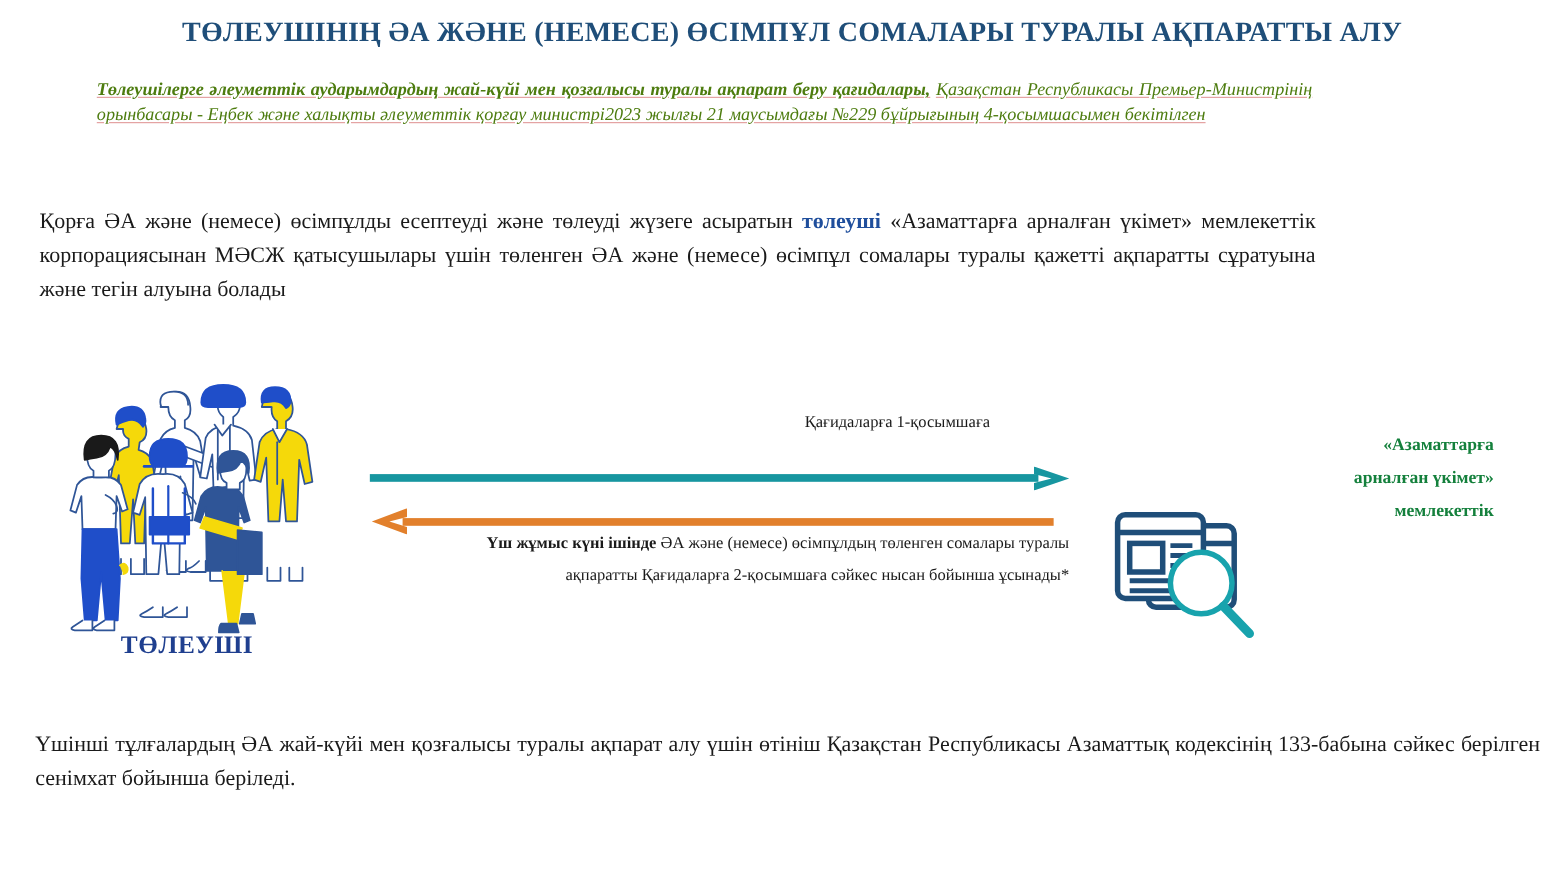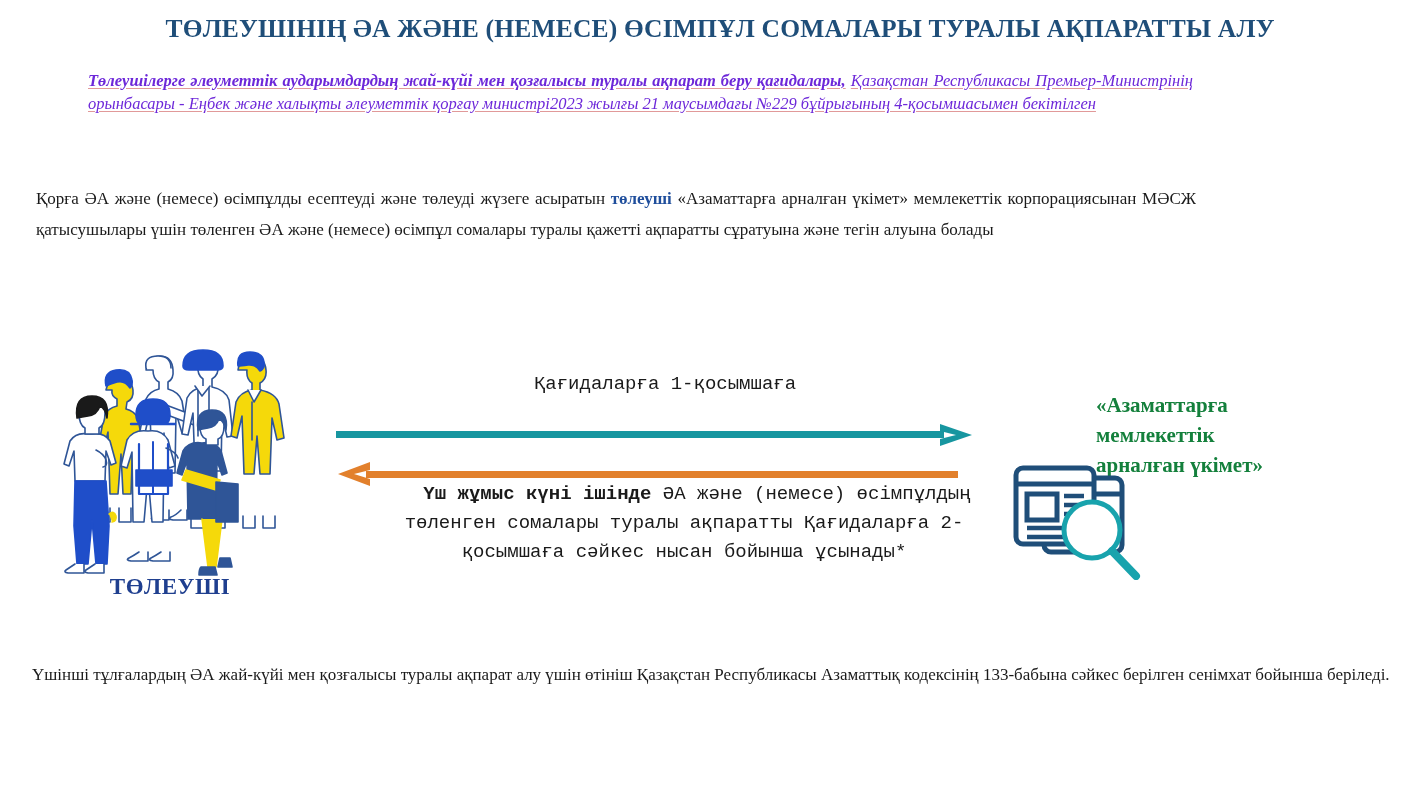--- a/index.html
+++ b/index.html
@@ -36,39 +36,39 @@
   
   .ref-block {
     position: absolute;
     left: 88px;
     top: 70px;
     width: 1105px;
     font-family: "Liberation Serif", "DejaVu Serif", serif;
     font-style: italic;
     font-size: 16.5px;
     line-height: 22.5px;
-    color: #6d28d9;
+    color: #4d7c0f;
     text-align: justify;
     text-justify: inter-word;
   }
   .ref-block .b {
     font-weight: bold;
   }
   .ref-underline {
     text-decoration: underline;
     text-decoration-color: rgba(200, 70, 70, 0.55);
     text-decoration-style: solid;
     text-underline-offset: 2px;
   }
 
   
   .body-par {
     position: absolute;
     font-family: "Liberation Serif", "DejaVu Serif", serif;
-    font-size: 17px;
+    font-size: 20px;
     line-height: 31px;
     color: #1a1a1a;
     text-align: justify;
     text-justify: inter-word;
   }
   #par-top {
     left: 36px;
     top: 166px;
     width: 1160px;
   }
@@ -93,25 +93,25 @@
     height: 22px;
   }
   #arrow-bottom {
     left: 336px;
     top: 462px;
     width: 622px;
     height: 24px;
   }
   .arrow-label {
     position: absolute;
-    font-family: Liberation Mono, monospace;
-    font-size: 19px;
+    font-family: Liberation Serif, serif;
+    font-size: 15px;
     line-height: 29px;
     color: #1a1a1a;
-    text-align: center;
+    text-align: right;
   }
   #label-top {
     left: 430px;
     top: 370px;
     width: 470px;
   }
   #label-bottom {
     left: 396px;
     top: 480px;
     width: 576px;
@@ -141,24 +141,24 @@
     letter-spacing: 0.5px;
     color: #1f3f8f;
   }
 
   
   #gov-label {
     position: absolute;
     left: 1096px;
     top: 390px;
     width: 262px;
-    text-align: left;
-    font-family: "Liberation Serif", "DejaVu Serif", serif;
-    font-weight: bold;
-    font-size: 21px;
+    text-align: right;
+    font-family: "Liberation Serif", "DejaVu Serif", serif;
+    font-weight: bold;
+    font-size: 16px;
     line-height: 30px;
     color: #14803c;
   }
   #gov-icon {
     position: absolute;
     left: 1008px;
     top: 462px;
     width: 150px;
     height: 118px;
   }
@@ -256,22 +256,22 @@
     <path d="M34 0 L2 12 L34 24 L34 17 L18 12 L34 8 Z" fill="#e2802c"></path>
   </svg>
 </div>
 
 <div class="arrow-label" id="label-bottom">
   <span class="b">Үш жұмыс күні ішінде</span><span> ӘА және (немесе) өсімпұлдың төленген сомалары туралы ақпаратты Қағидаларға 2-қосымшаға сәйкес нысан бойынша ұсынады*</span>
 </div>
 
 <div id="gov-label">
   <div>«Азаматтарға</div>
+  <div>арналған үкімет»</div>
   <div>мемлекеттік</div>
-  <div>арналған үкімет»</div>
 </div>
 
 <div id="gov-icon">
   <svg viewBox="0 0 150 118" width="150" height="118" xmlns="http://www.w3.org/2000/svg">
 
     <rect x="36" y="16" width="78" height="74" rx="7" ry="7" fill="#ffffff" stroke="#1f4e79" stroke-width="5"></rect>
     <line x1="36" y1="32" x2="114" y2="32" stroke="#1f4e79" stroke-width="5"></line>
 
     <rect x="8" y="6" width="78" height="76" rx="7" ry="7" fill="#ffffff" stroke="#1f4e79" stroke-width="5"></rect>
     <line x1="8" y1="22" x2="86" y2="22" stroke="#1f4e79" stroke-width="5"></line>

